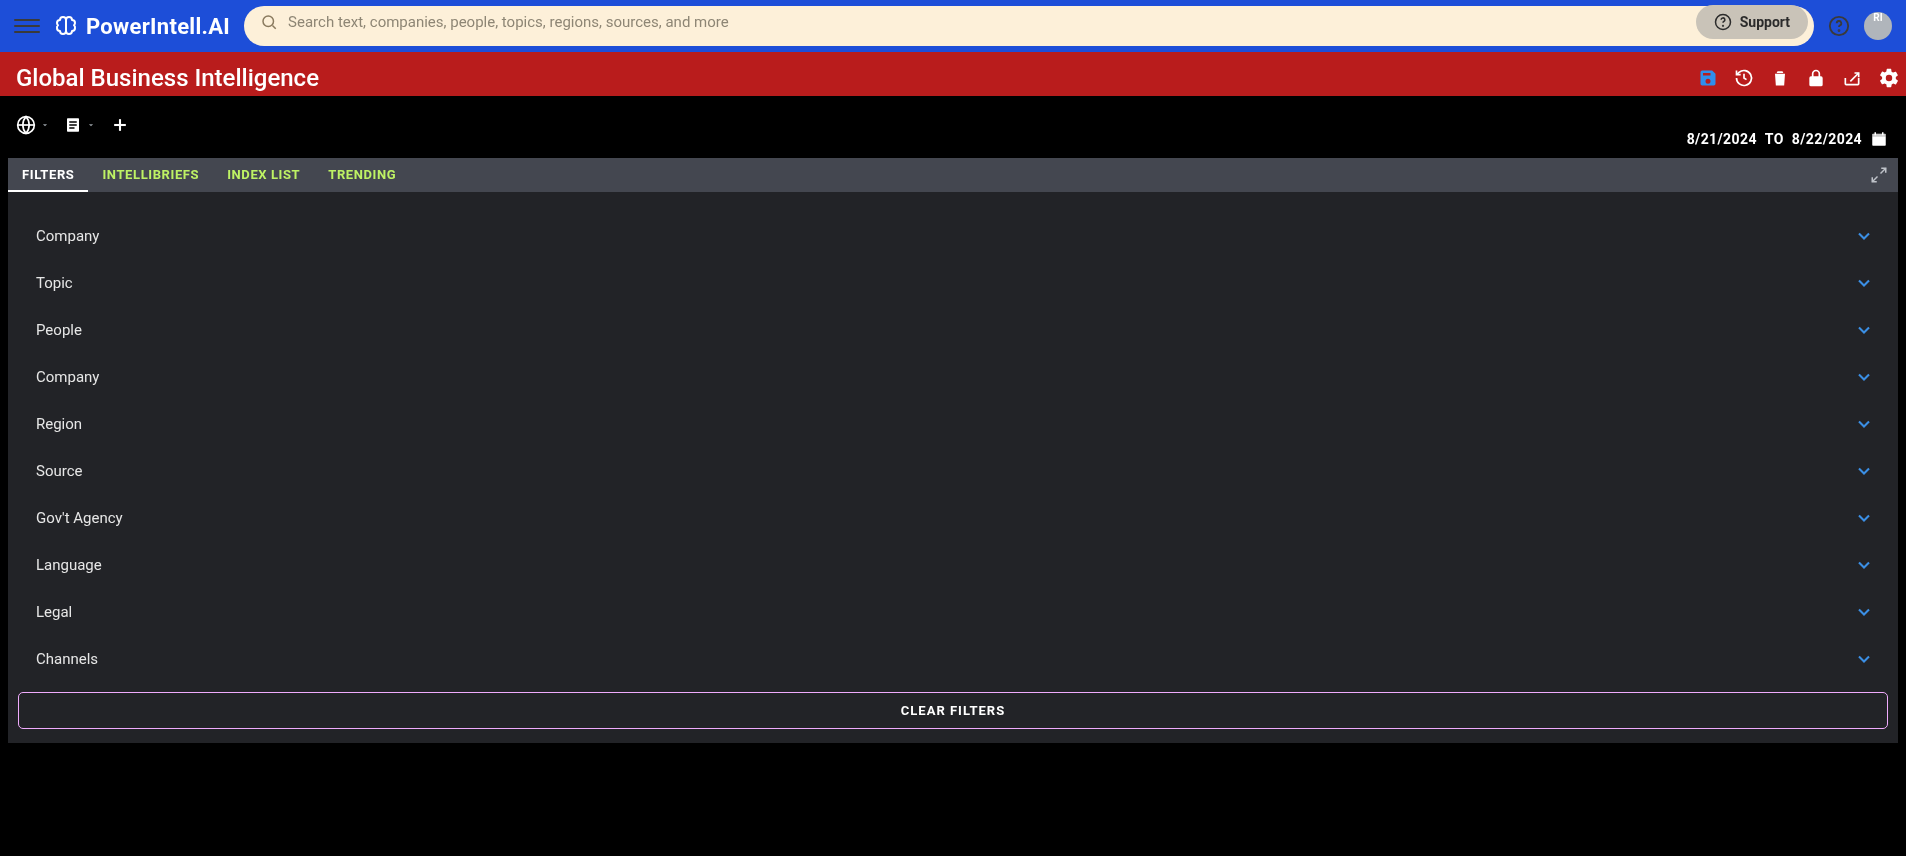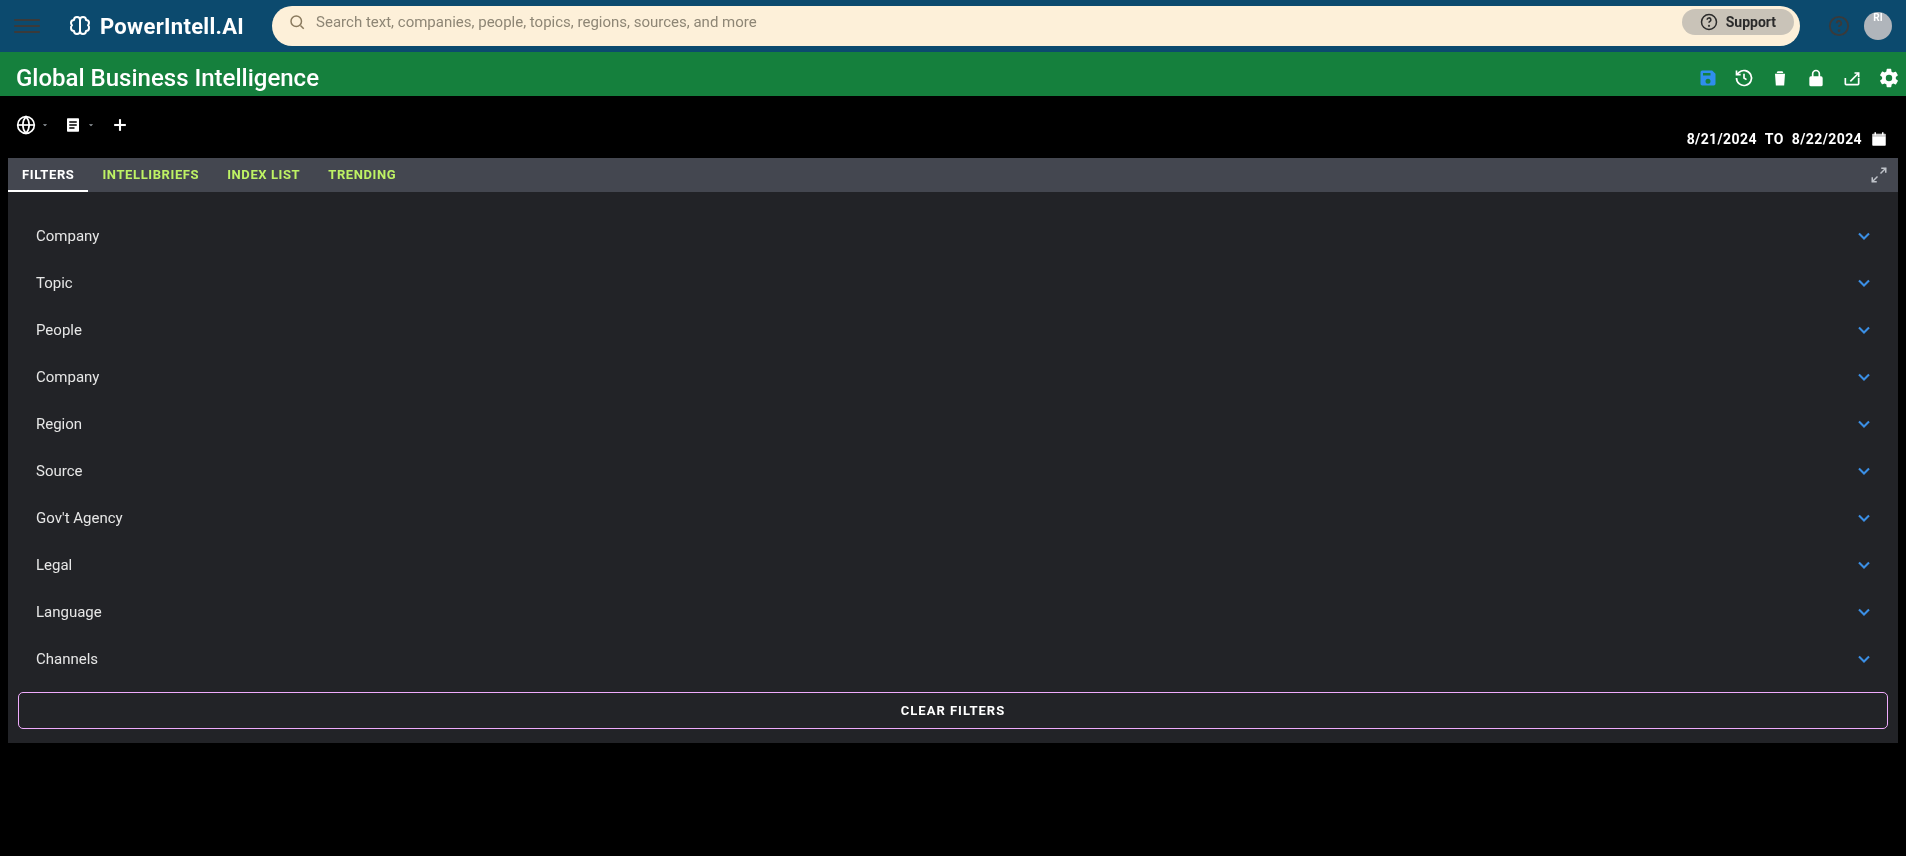--- a/index.html
+++ b/index.html
@@ -10,26 +10,26 @@
   }
   body {
     background: #000;
     color: #fff;
     width: 1906px;
     overflow-x: hidden;
   }
 
   
   .topbar {
-    background: #0c4a6e;
+    background: #1d4ed8;
     height: 52px;
     display: flex;
     align-items: center;
     padding: 0 14px;
-    gap: 28px;
+    gap: 14px;
   }
   .hamburger {
     width: 26px;
     height: 26px;
     display: flex;
     flex-direction: column;
     justify-content: center;
     gap: 4px;
     cursor: pointer;
   }
@@ -63,21 +63,21 @@
     flex: 1;
     background: transparent;
     border: none;
     outline: none;
     font-size: 15px;
     color: #333;
   }
   .searchwrap input::placeholder { color: #8e8675; }
   .support-pill {
     background: #c9c3b8;
-    height: 26px;
+    height: 34px;
     border-radius: 17px;
     display: flex;
     align-items: center;
     gap: 8px;
     padding: 0 18px;
     cursor: pointer;
     color: #2b2b2b;
     font-weight: 700;
     font-size: 14px;
   }
@@ -96,21 +96,21 @@
     font-size: 10px;
     font-weight: 700;
     display: flex;
     align-items: flex-start;
     justify-content: center;
     cursor: pointer;
   }
 
   
   .titlerow {
-    background: #15803d;
+    background: #b91c1c;
     display: flex;
     align-items: center;
     justify-content: space-between;
     padding: 12px 6px 4px 16px;
   }
   .page-title {
     font-size: 24px;
     font-weight: 500;
   }
   .title-actions {
@@ -445,29 +445,29 @@
       </div>
       <div class="filter-section">
         <div class="label">Gov't Agency</div>
         <div class="chev">
           <svg width="20" height="20" viewBox="0 0 24 24" fill="none" stroke="currentColor" stroke-width="2.5">
             <polyline points="6 9 12 15 18 9"></polyline>
           </svg>
         </div>
       </div>
       <div class="filter-section">
+        <div class="label">Language</div>
+        <div class="chev">
+          <svg width="20" height="20" viewBox="0 0 24 24" fill="none" stroke="currentColor" stroke-width="2.5">
+            <polyline points="6 9 12 15 18 9"></polyline>
+          </svg>
+        </div>
+      </div>
+      <div class="filter-section">
         <div class="label">Legal</div>
-        <div class="chev">
-          <svg width="20" height="20" viewBox="0 0 24 24" fill="none" stroke="currentColor" stroke-width="2.5">
-            <polyline points="6 9 12 15 18 9"></polyline>
-          </svg>
-        </div>
-      </div>
-      <div class="filter-section">
-        <div class="label">Language</div>
         <div class="chev">
           <svg width="20" height="20" viewBox="0 0 24 24" fill="none" stroke="currentColor" stroke-width="2.5">
             <polyline points="6 9 12 15 18 9"></polyline>
           </svg>
         </div>
       </div>
       <div class="filter-section">
         <div class="label">Channels</div>
         <div class="chev">
           <svg width="20" height="20" viewBox="0 0 24 24" fill="none" stroke="currentColor" stroke-width="2.5">

